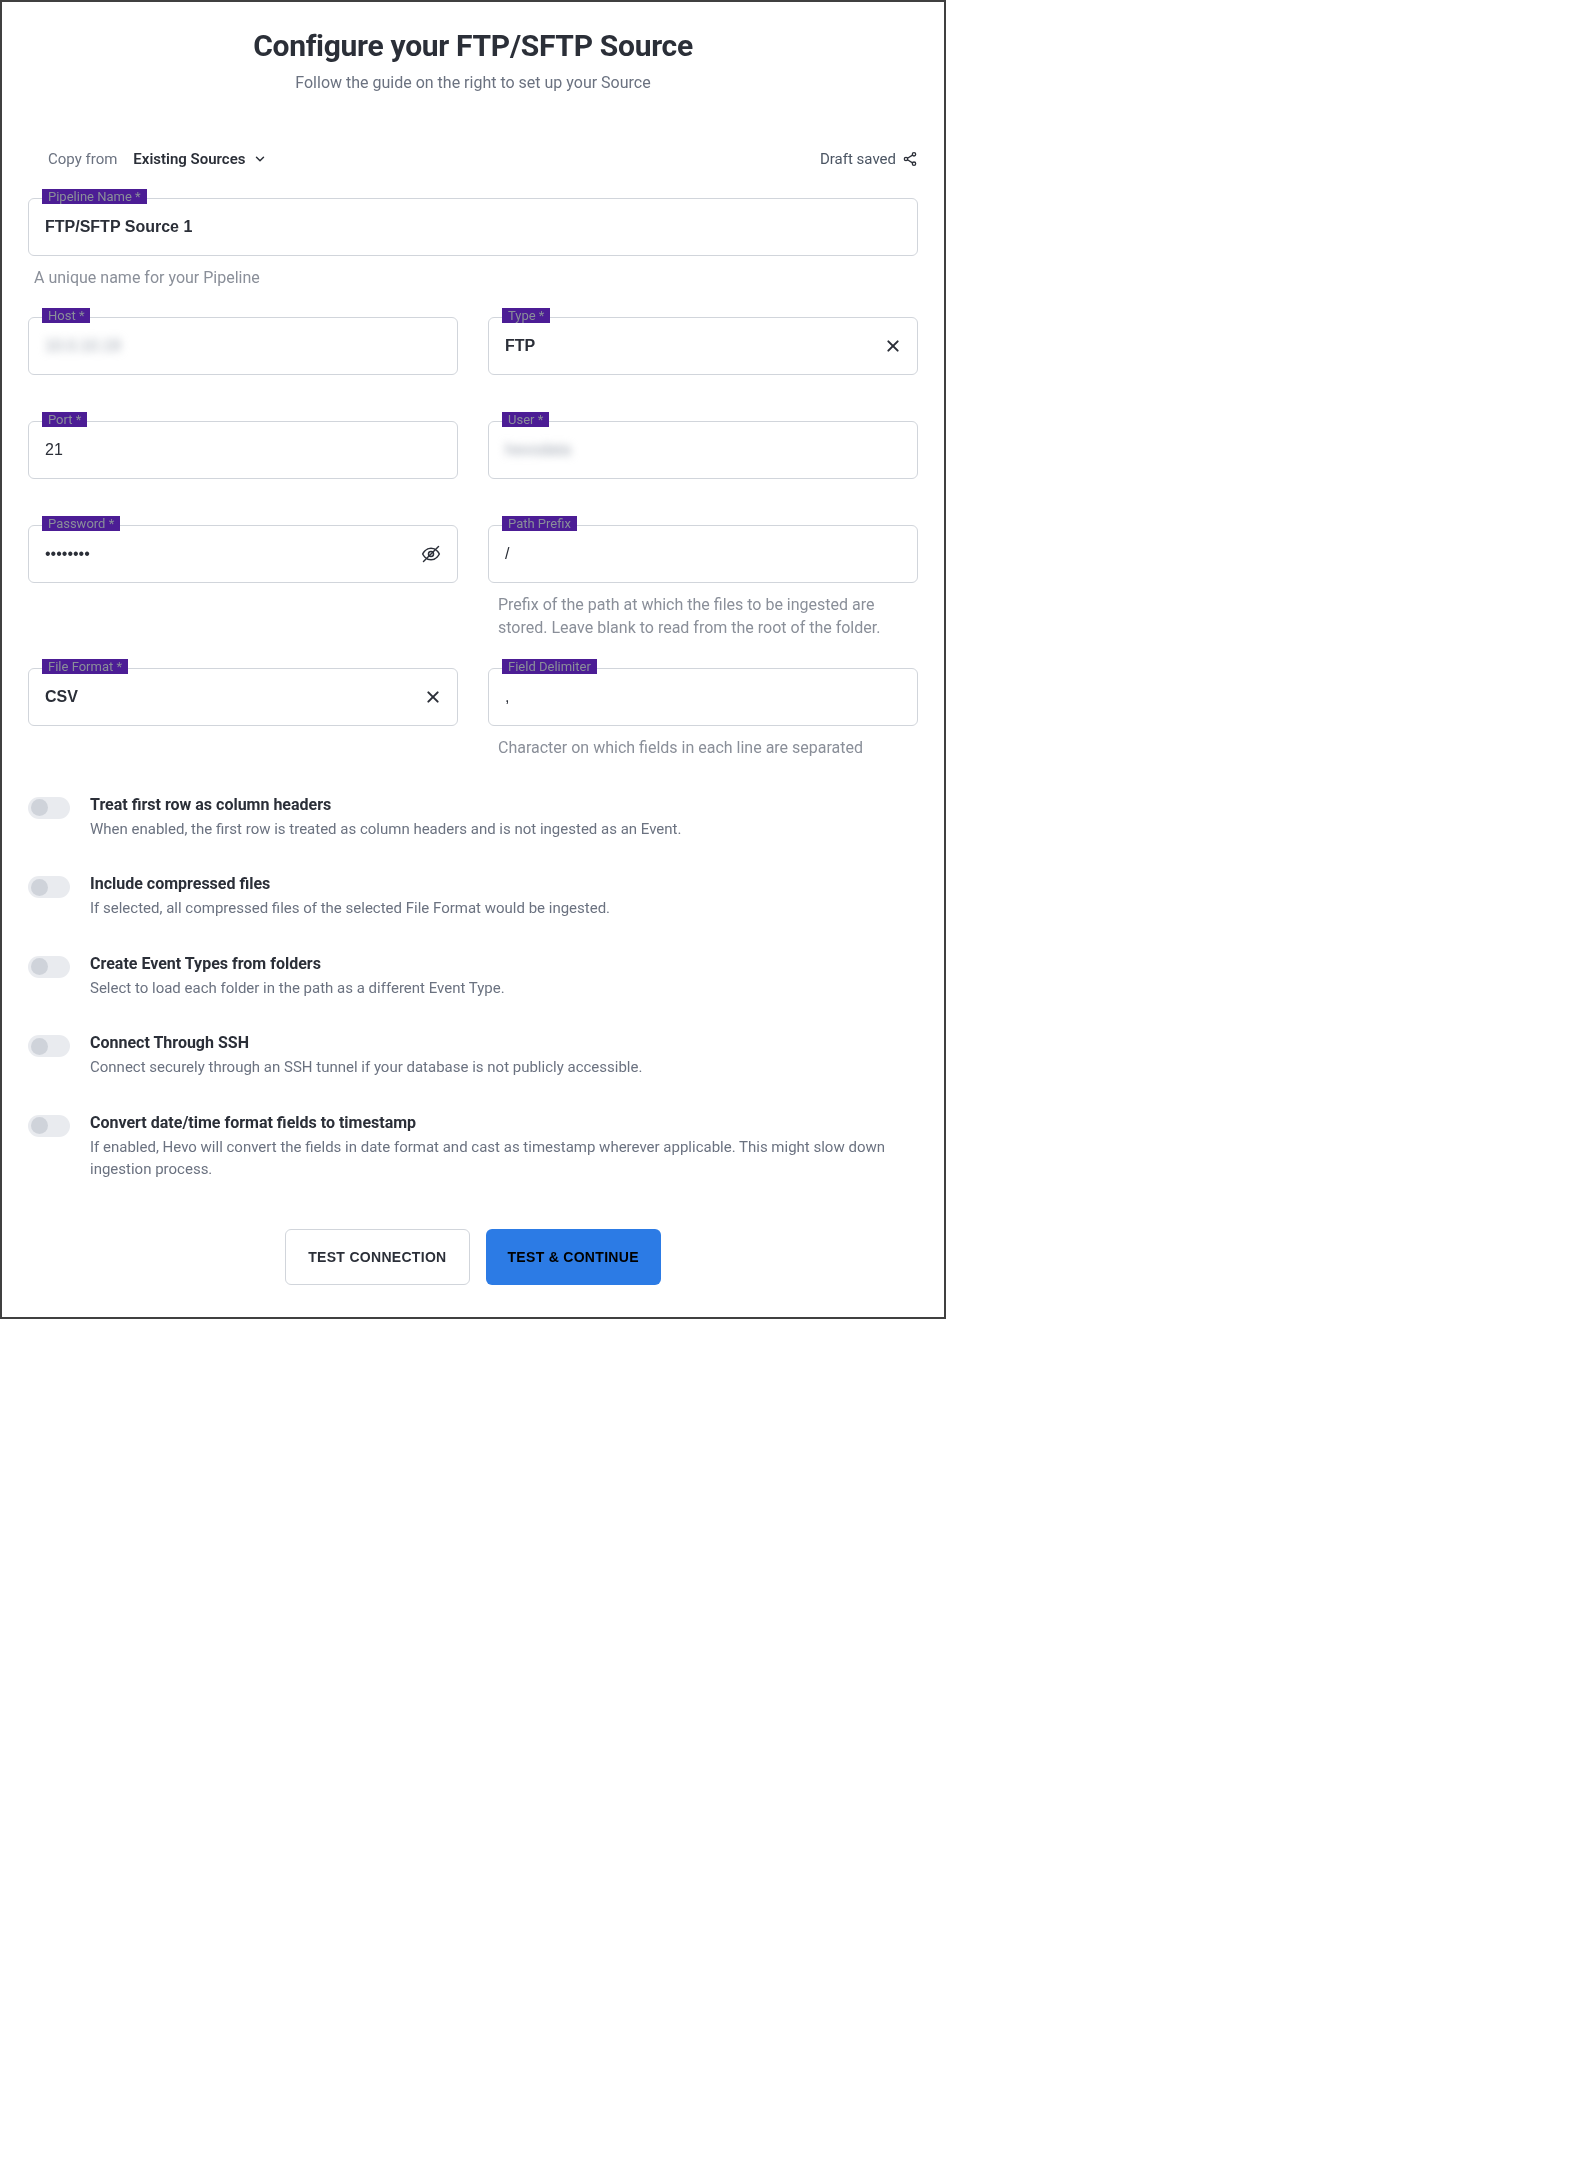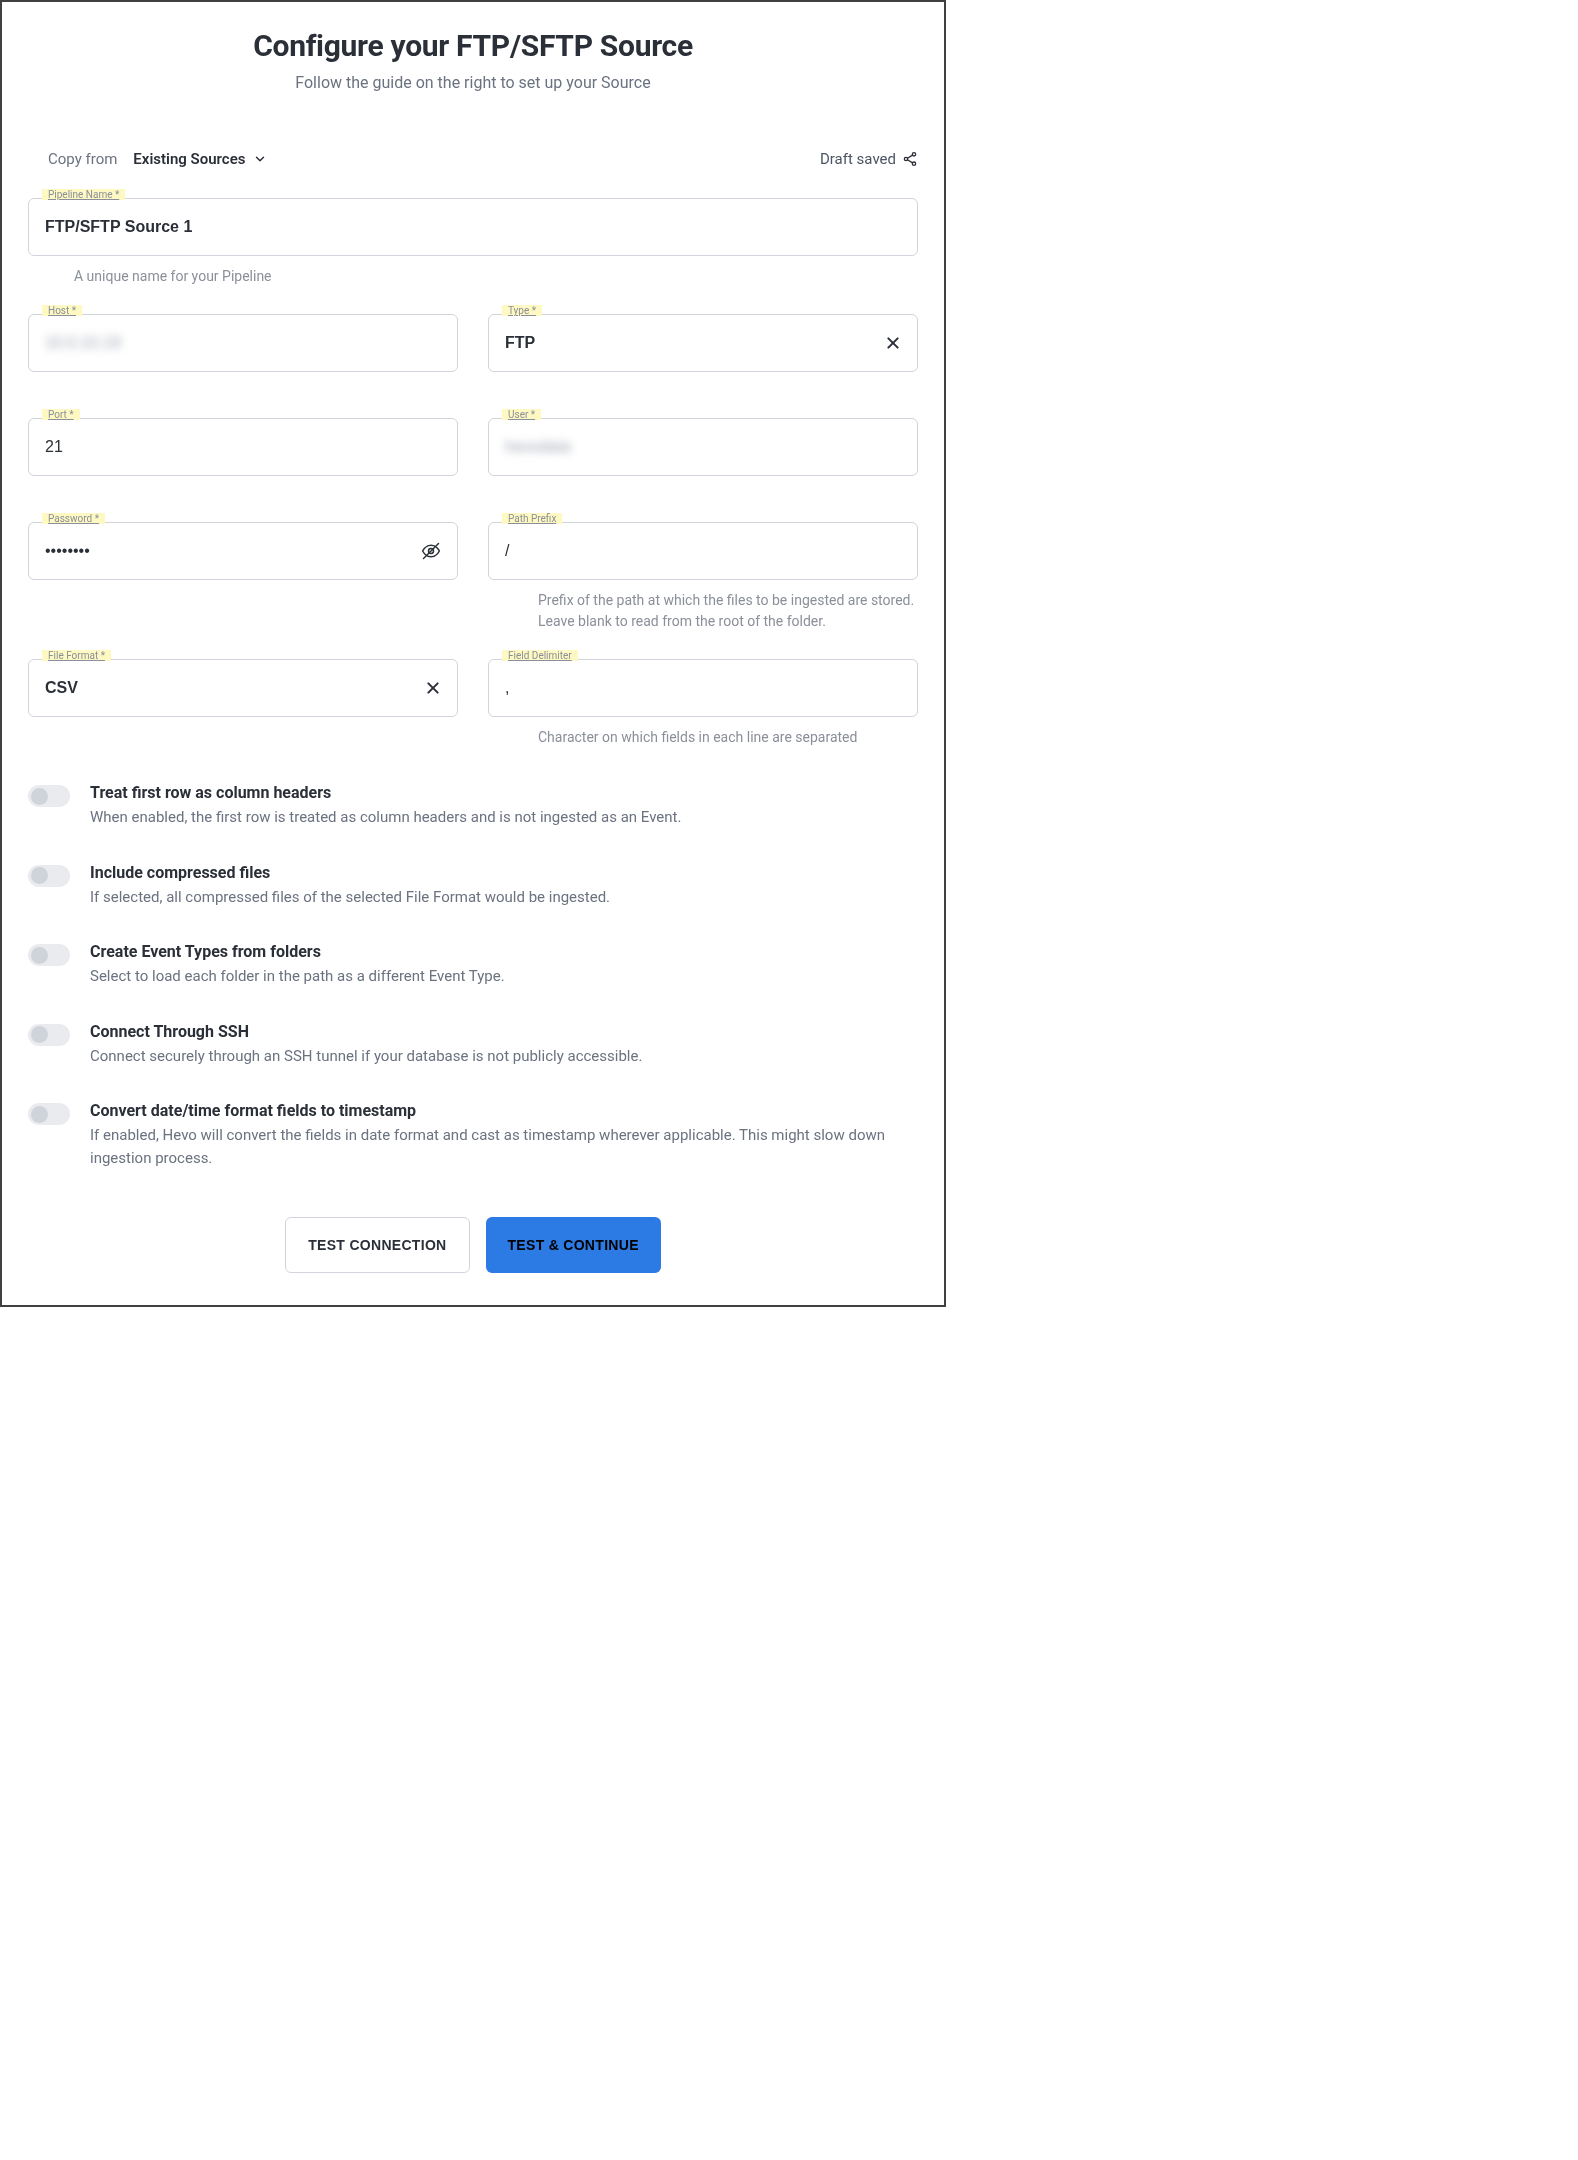--- a/index.html
+++ b/index.html
@@ -48,26 +48,25 @@
   .form { }
   .row { display: flex; gap: 30px; margin-top: 28px; }
   .row.single .field { flex: 1 1 100%; }
   .field { flex: 1 1 0; min-width: 0; }
 
   .float-field { position: relative; }
   .float-label {
     position: absolute;
     top: -9px;
     left: 14px;
-    background: #fef9c3;
+    background: #4c1d95;
     padding: 0 6px;
-    font-size: 10px;
+    font-size: 13px;
     color: #8a8f99;
     z-index: 2;
-    text-decoration: underline;
   }
   .input-shell {
     width: 100%;
     border: 1px solid #d1d5db;
     border-radius: 6px;
     height: 58px;
     display: flex;
     align-items: center;
     padding: 0 16px;
     position: relative;
@@ -89,26 +88,25 @@
     flex: 0 0 auto;
     margin-left: 8px;
     color: #2b2f38;
     cursor: pointer;
     display: flex;
     align-items: center;
   }
   .trail svg { display: block; }
 
   .helper {
-    font-size: 14px;
+    font-size: 16px;
     color: #8a8f99;
     margin-top: 10px;
     line-height: 1.45;
     padding-left: 10px;
-    margin-left: 40px;
   }
   .helper.nopad { padding-left: 6px; }
 
   
   .toggles { margin-top: 36px; }
   .toggle-row {
     display: flex;
     align-items: flex-start;
     gap: 20px;
     margin-top: 34px;

